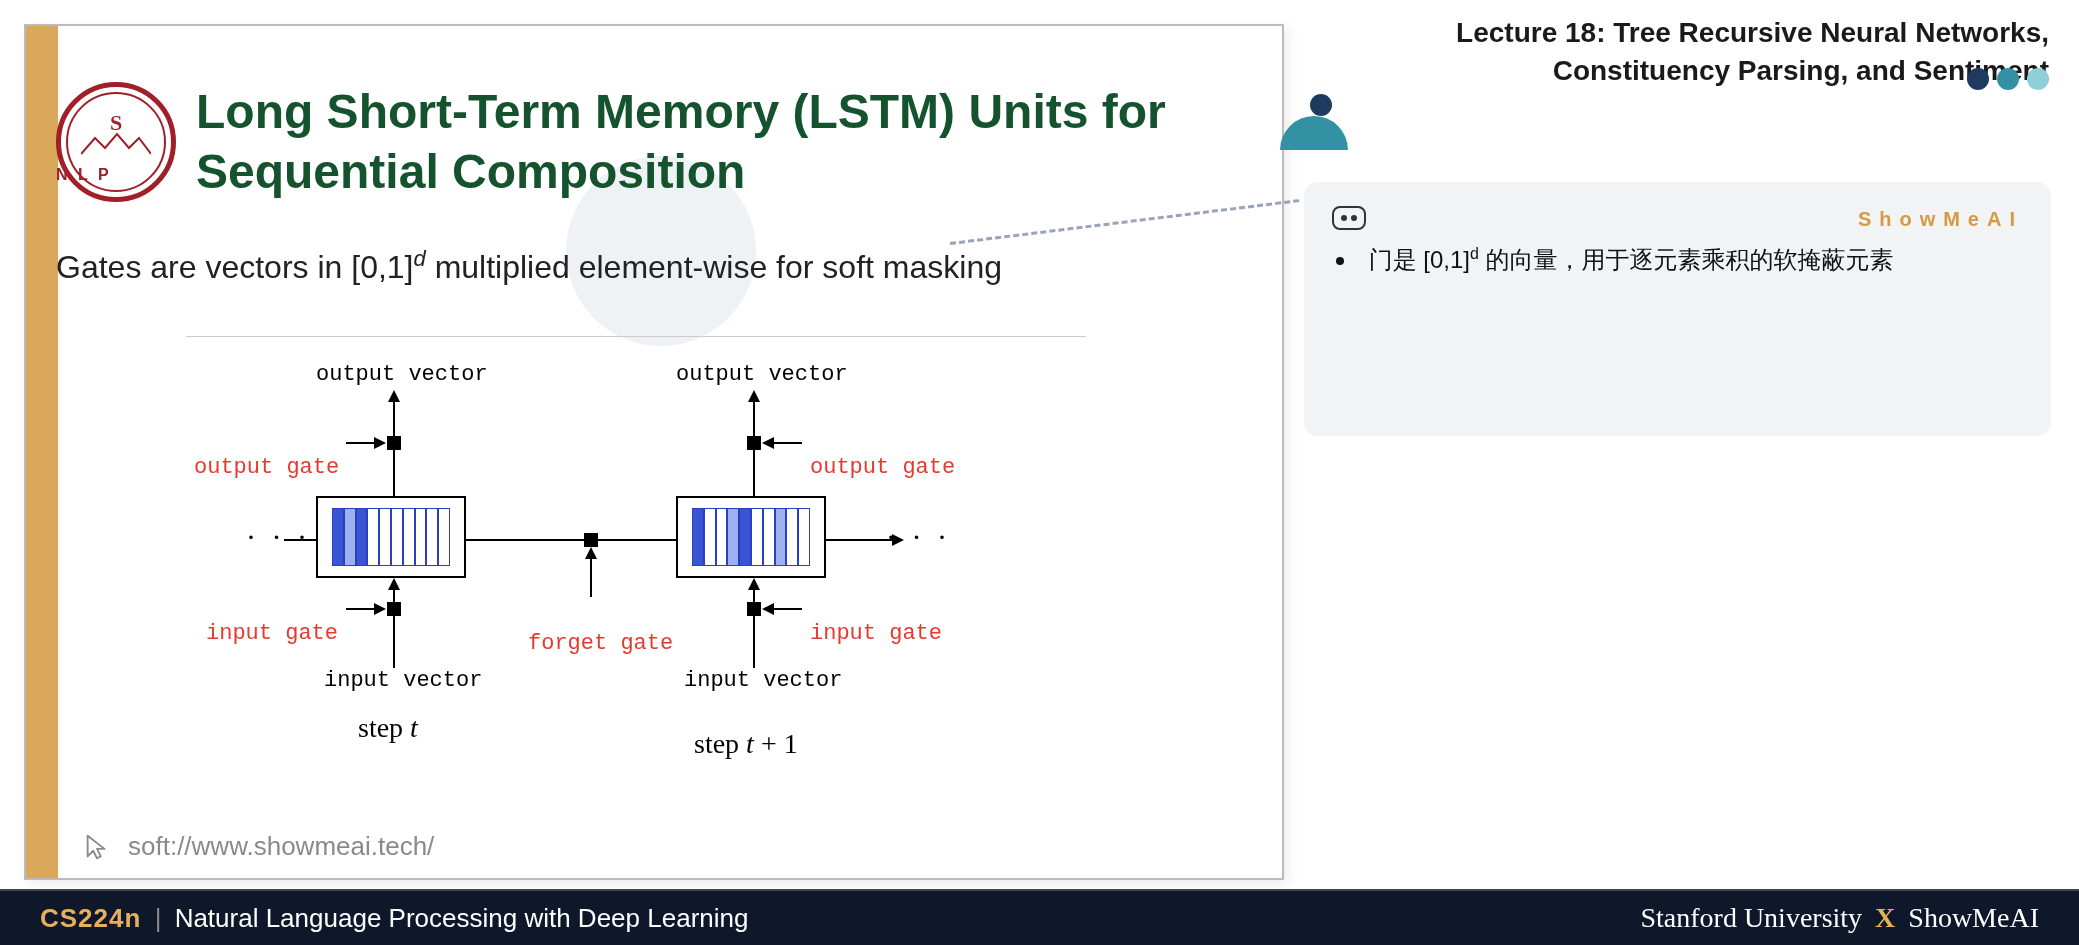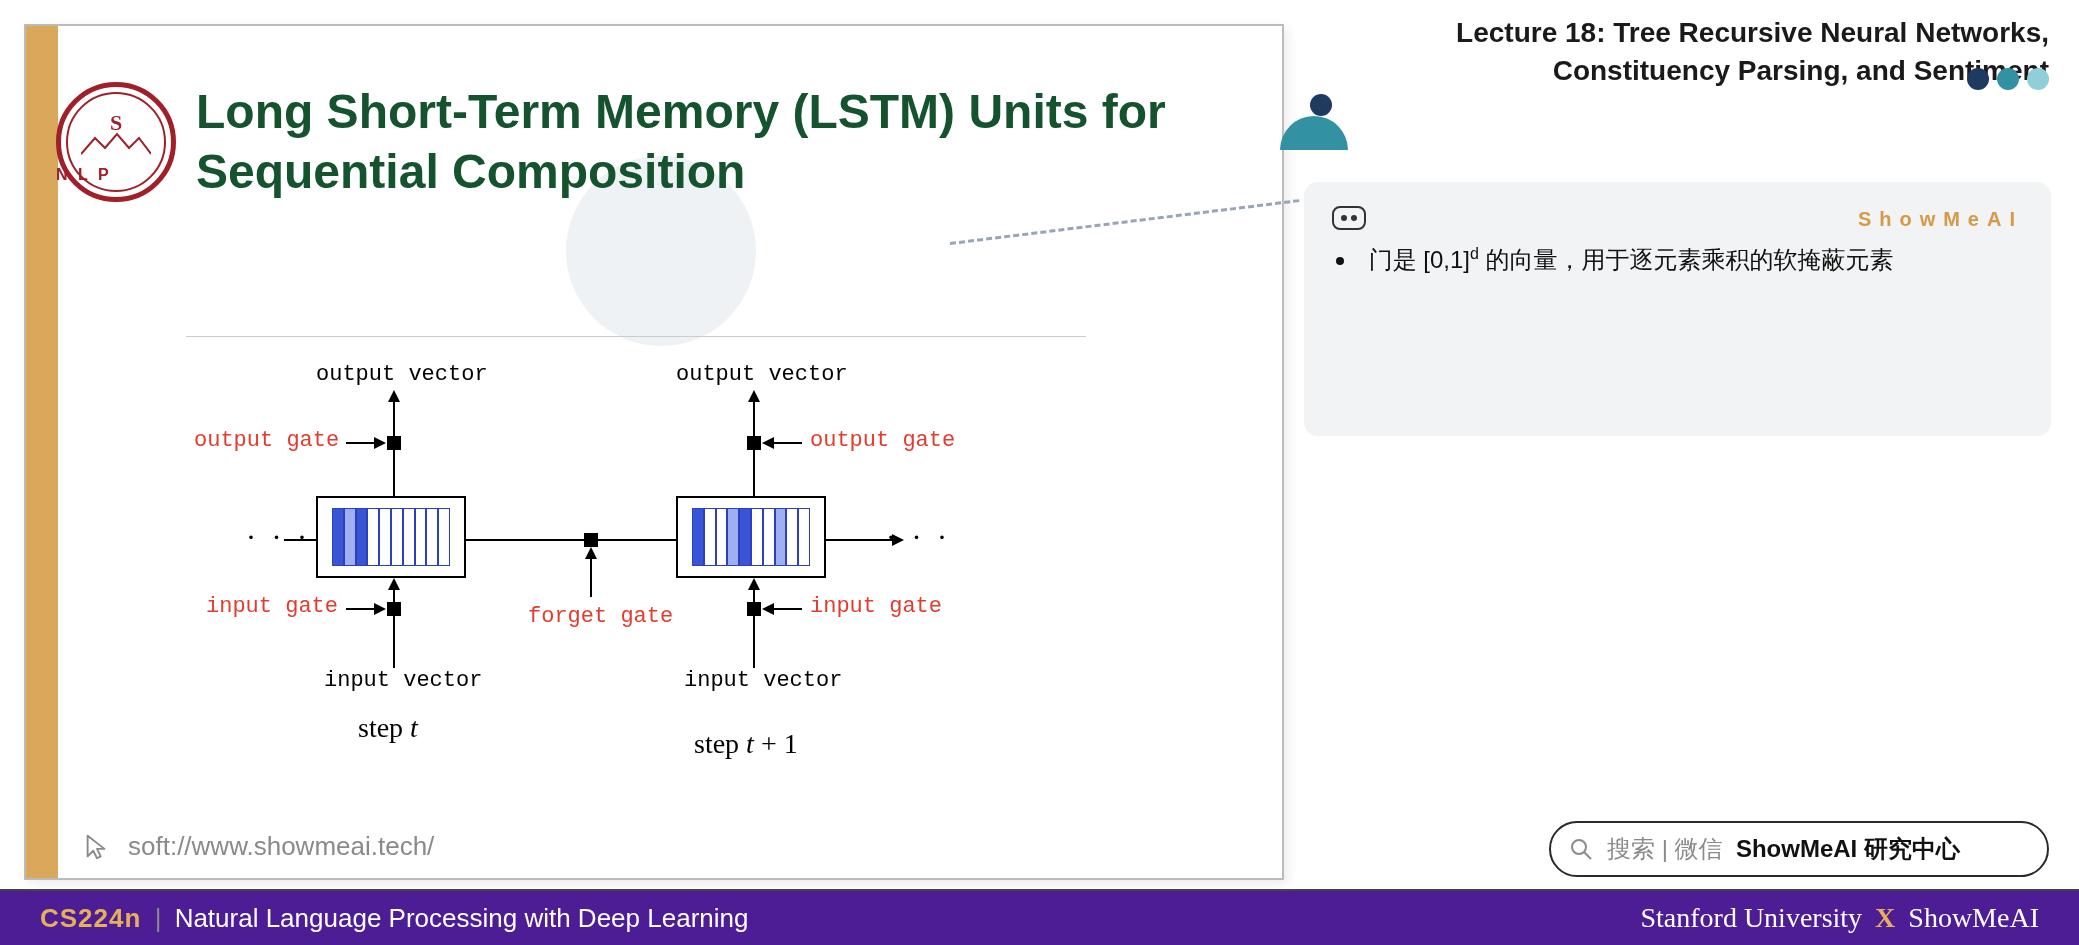--- a/index.html
+++ b/index.html
@@ -27,21 +27,21 @@
   .cell { position:absolute; width:150px; height:82px; border:2px solid #000; background:#fff; }
   .cell-a { left: 130px; top: 160px; }
   .cell-b { left: 490px; top: 160px; }
   .bars { display:flex; height:100%; align-items:stretch; padding:10px 14px; gap:0; }
   .bar { flex:1; border:1px solid #2b3fbf; background:#fff; }
   .bar.f { background:#3a54d6; }
   .bar.h { background:#9fb0f2; }
   .dots { position:absolute; font-size:30px; font-family: "Times New Roman", serif; letter-spacing:4px; color:#000; }
   .dots-l { left: 60px; top: 184px; }
   .dots-r { left: 700px; top: 184px; }
-  .glabel { position:absolute; color:#e33b2e; font-family: "Courier New", monospace; font-size:22px; white-space:nowrap; }
+  .glabel { position:absolute; color:#e33b2e; font-family: "Courier New", monospace; font-size:22px; white-space:nowrap;margin-top:27px; }
   .blabel { position:absolute; color:#000; font-family: "Courier New", monospace; font-size:22px; white-space:nowrap; }
   .steplabel { position:absolute; color:#000; font-family: "Times New Roman", serif; font-size:28px; }
   .gate-sq { position:absolute; width:14px; height:14px; background:#000; }
 
   
   .arr { position:absolute; }
   .arr line { stroke:#000; stroke-width:2; }
   .arr polygon { fill:#000; }
 
   
@@ -75,21 +75,21 @@
 
   .dashed { position:absolute; border-top:3px dashed #9aa4b8; }
   .dashed-line { left: 950px; top: 242px; width: 370px; transform: rotate(-7deg); transform-origin:left center; }
 
   .search-pill { position:absolute; right:30px; bottom:24px; width: 500px; height:56px; border:2px solid #2a2a2a; border-radius:28px; display:flex; align-items:center; padding:0 18px; gap:14px; background:#fff; }
   .search-pill .mag { width:24px; height:24px; }
   .search-pill .txt { font-size:24px; color:#8a8a8a; }
   .search-pill .txt b { color:#111; font-weight:700; }
 
   
-  .footer { position:absolute; left:0; right:0; bottom:0; height:56px; background:#4c1d95; display:flex; align-items:center; justify-content:space-between; padding:0 40px; border-top:2px solid #444; }
+  .footer { position:absolute; left:0; right:0; bottom:0; height:56px; background:#0f172a; display:flex; align-items:center; justify-content:space-between; padding:0 40px; border-top:2px solid #444; }
   .footer-left { color:#fff; font-size:26px; font-weight:300; font-family:"Segoe UI", Arial, sans-serif; }
   .footer-left .course { color:#e6b05a; font-weight:600; font-family:"Segoe UI", Arial; letter-spacing:1px; }
   .footer-left .pipe { color:#888; margin:0 6px; }
   .footer-right { color:#fff; font-size:28px; font-family:Liberation Serif, serif; }
   .footer-right .x { color:#e6b05a; margin:0 6px; font-weight:600; }
 
 </style>
 </head>
 <body>
 
@@ -104,20 +104,23 @@
       <div class="logo-ring2"></div>
       <div class="logo-s">S</div>
       <svg class="logo-mountain" viewBox="0 0 70 24">
         <polyline points="0,22 14,6 24,16 36,2 48,16 58,6 70,22" fill="none" stroke="#a01f28" stroke-width="2"></polyline>
       </svg>
       <div class="logo-nlp">N L P</div>
     </div>
 
     <h1 class="slide-title">Long Short-Term Memory (LSTM) Units for Sequential Composition</h1>
 
+    <div class="slide-sub">
+      <span>Gates are vectors in [0,1]</span><sup><i>d</i></sup><span> multiplied element-wise for soft masking</span>
+    </div>
 
     <div class="diagram">
       <div class="hr-top"></div>
 
       <div class="dots dots-l">· · ·</div>
       <div class="dots dots-r">· · ·</div>
 
       <svg class="arr" style="left:98px; top:194px; width:620px; height:20px" viewBox="0 0 620 20">
         <line x1="0" y1="10" x2="608" y2="10"></line>
         <polygon points="608,4 620,10 608,16"></polygon>
@@ -245,30 +248,20 @@
       <div style="display:flex; justify-content:space-between; align-items:center;">
         <span class="note-robot"></span>
         <span class="note-brand">ShowMeAI</span>
       </div>
       <div class="note-text">
         <span class="bullet"></span>
         <span>门是 [0,1]</span><sup>d</sup><span> 的向量，用于逐元素乘积的软掩蔽元素</span>
       </div>
     </div>
 
-    <div class="search-pill">
-      <svg class="mag" viewBox="0 0 24 24">
-          <circle cx="10" cy="10" r="7" fill="none" stroke="#8a8a8a" stroke-width="2"></circle>
-          <line x1="15" y1="15" x2="22" y2="22" stroke="#8a8a8a" stroke-width="2"></line>
-        </svg>
-      <span class="txt">
-        <span>搜索 | 微信</span>&nbsp;
-        <b>ShowMeAI 研究中心</b>
-      </span>
-    </div>
   </div>
 
   <div class="footer">
     <div class="footer-left">
       <span class="course">CS224n</span>
       <span class="pipe">|</span>
       <span>Natural Language Processing with Deep Learning</span>
     </div>
     <div class="footer-right">
       <span>Stanford University</span>

